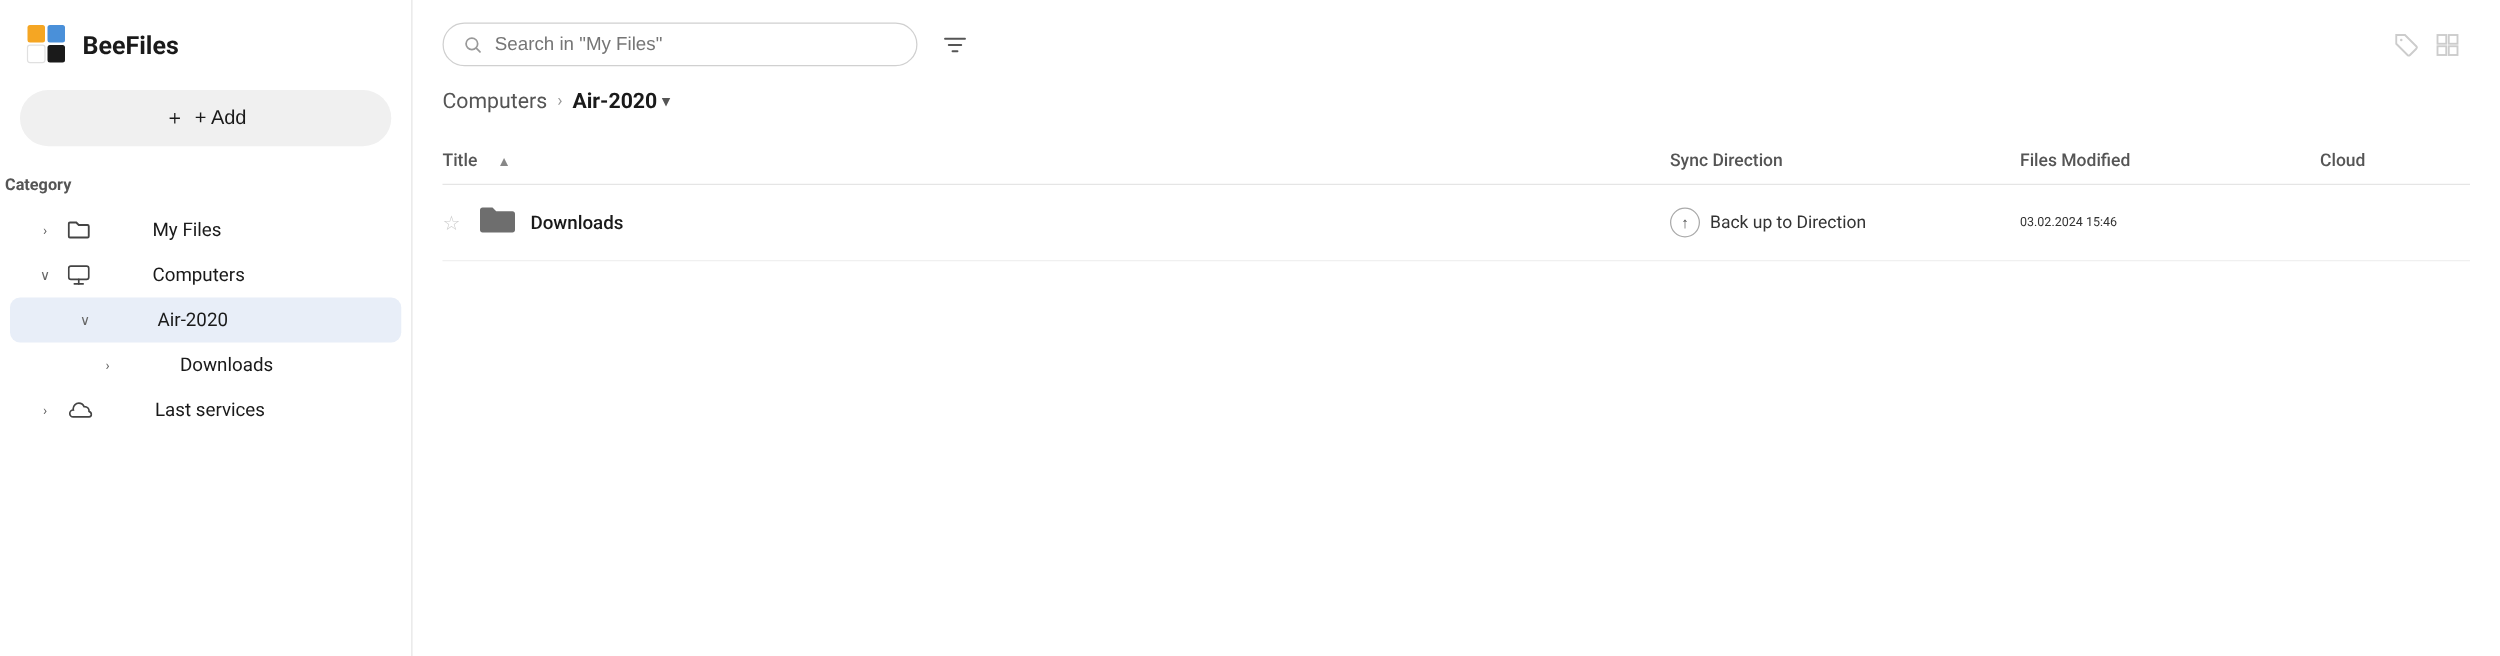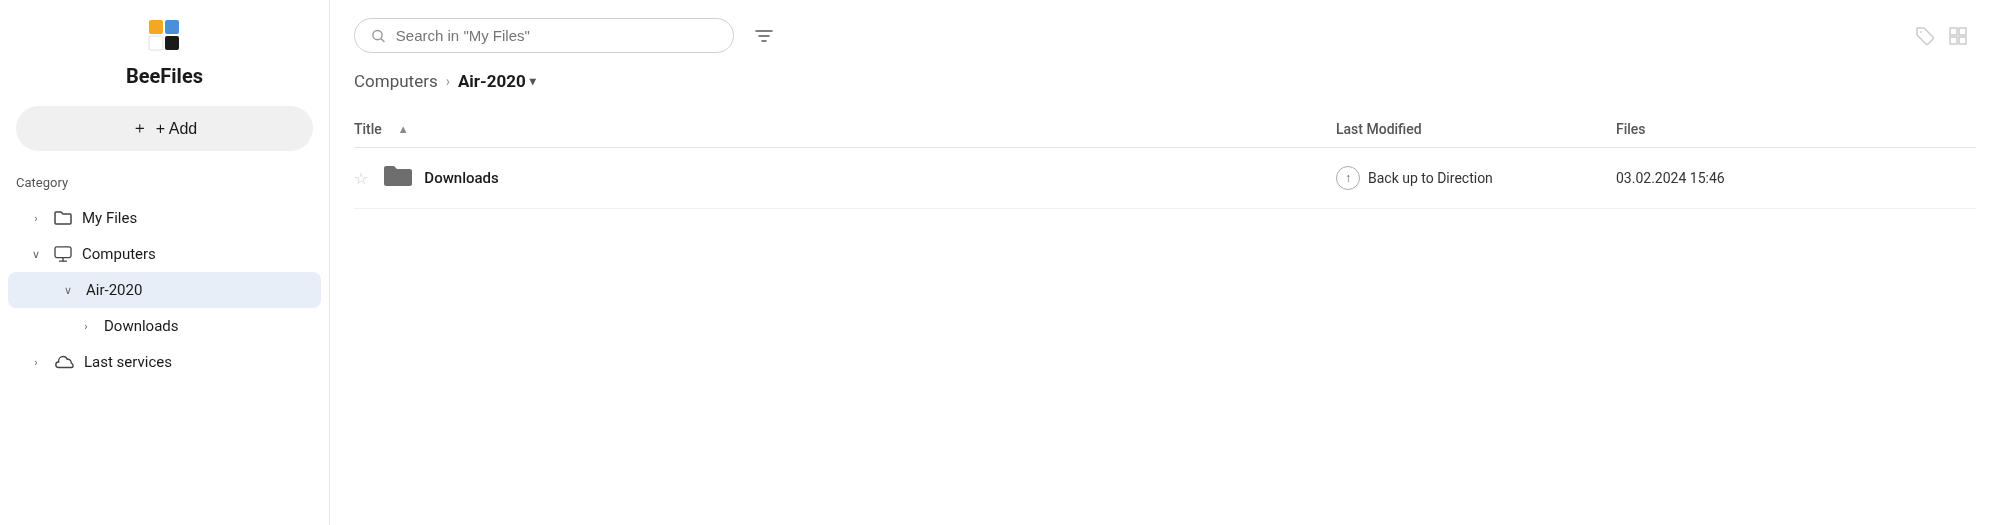--- a/index.html
+++ b/index.html
@@ -21,21 +21,20 @@
       padding: 18px 0;
       display: flex;
       flex-direction: column;
     }
 
     .logo-area {
       display: flex;
       align-items: center;
       gap: 10px;
       padding: 0 20px 18px 20px;
-      flex-direction: column;
     }
 
     .logo-icon {
       width: 36px;
       height: 36px;
     }
 
     .logo-text {
       font-size: 20px;
       font-weight: 700;
@@ -53,23 +52,23 @@
       color: #1a1a1a;
       cursor: pointer;
       display: flex;
       align-items: center;
       justify-content: center;
       gap: 8px;
     }
 
     .category-label {
       font-size: 13px;
-      font-weight: 400;
-      color: #555;
-      padding: 0 20px 10px 16px;
+      font-weight: 700;
+      color: #555;
+      padding: 0 20px 10px 4px;
       text-transform: none;
       letter-spacing: 0;
     }
 
     .nav-item {
       display: flex;
       align-items: center;
       gap: 10px;
       padding: 9px 20px;
       cursor: pointer;
@@ -92,21 +91,21 @@
     }
 
     .nav-item .icon {
       display: flex;
       align-items: center;
       justify-content: center;
       color: #444;
       flex-shrink: 0;
     }
 
-    .nav-item-label { flex: 1; }
+    .nav-item-label { flex: 1; margin-left: 40px; }
 
     .sub-item {
       padding-left: 52px;
     }
 
     .sub-sub-item {
       padding-left: 70px;
     }
 
     
@@ -256,21 +255,21 @@
       border: 1.5px solid #aaa;
       border-radius: 50%;
       display: flex;
       align-items: center;
       justify-content: center;
       font-size: 12px;
       color: #555;
     }
 
     .date-cell {
-      font-size: 14px;
+      font-size: 10px;
       color: #333;
     }
 
     .top-right-icons {
       margin-left: auto;
       display: flex;
       align-items: center;
       gap: 12px;
       padding-right: 8px;
     }
@@ -384,24 +383,27 @@
   </div>
 
   <div class="file-table">
 
     <div class="table-header">
       <div class="col-header">
         <span>Title</span>
         <span class="sort-arrow">▲</span>
       </div>
       <div class="col-header">
-        <span>Last Modified</span>
+        <span>Sync Direction</span>
       </div>
       <div class="col-header">
-        <span>Files</span>
+        <span>Files Modified</span>
+      </div>
+      <div class="col-header">
+        <span>Cloud</span>
       </div>
     </div>
 
     <div class="table-row">
       <div class="file-cell">
         <span class="star-icon">☆</span>
         <span>
           <svg class="folder-icon" viewBox="0 0 32 28" fill="none">
             <path d="M2 6C2 4.89543 2.89543 4 4 4H12L15 7H28C29.1046 7 30 7.89543 30 9V22C30 23.1046 29.1046 24 28 24H4C2.89543 24 2 23.1046 2 22V6Z" fill="#555" opacity="0.85"></path>
           </svg>

